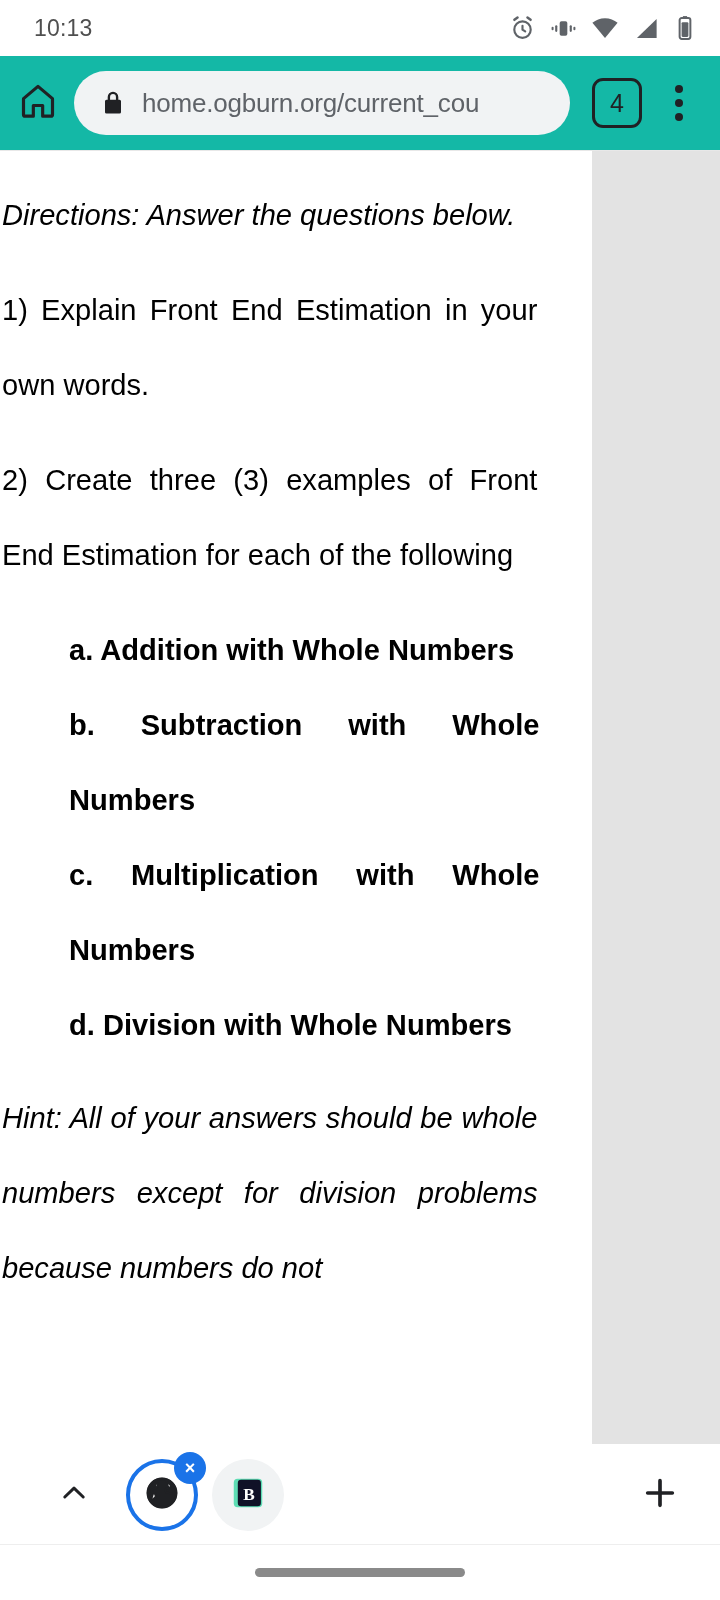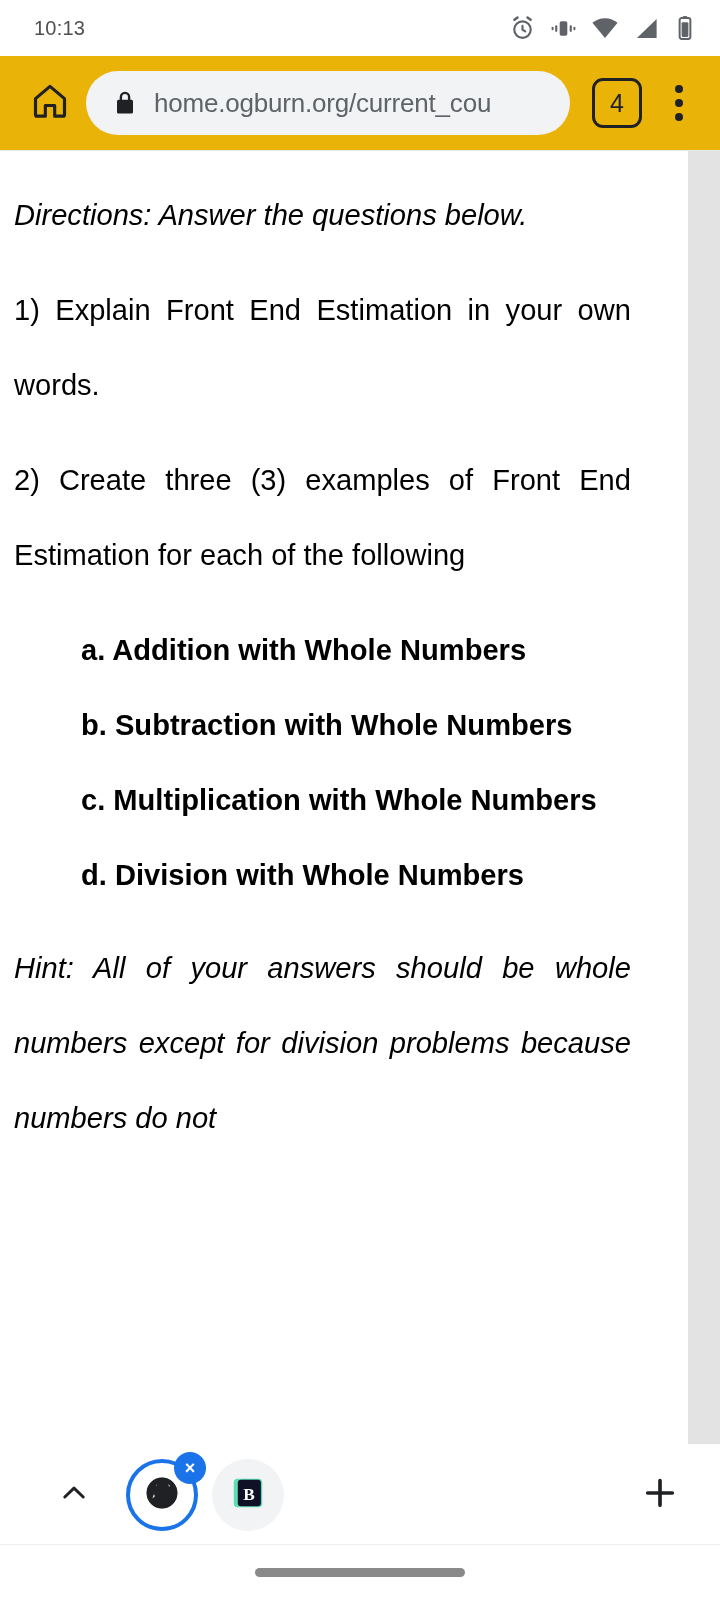--- a/index.html
+++ b/index.html
@@ -25,40 +25,40 @@
   .statusbar {
     height: 56px;
     flex: 0 0 56px;
     background: #ffffff;
     display: flex;
     align-items: center;
     justify-content: space-between;
     padding: 0 24px 0 34px;
   }
   .status-clock {
-    font-size: 20px;
+    font-size: 23px;
     color: #4f4f4f;
     letter-spacing: 0.2px;
     font-family: "Liberation Sans", sans-serif;
   }
   .status-icons {
     display: flex;
     align-items: center;
     gap: 14px;
   }
   .status-icons svg { display: block; }
 
   
   .toolbar {
     height: 94px;
     flex: 0 0 94px;
-    background: #eab308;
-    display: flex;
-    align-items: center;
-    padding: 0 18px 0 24px;
+    background: #14b8a6;
+    display: flex;
+    align-items: center;
+    padding: 0 18px 0 12px;
     gap: 10px;
   }
   .home-btn {
     width: 52px; height: 52px;
     display: flex; align-items: center; justify-content: center;
     flex: 0 0 52px;
   }
   .omnibox {
     flex: 1 1 auto;
     height: 64px;
@@ -110,24 +110,24 @@
   .viewport {
     flex: 1 1 auto;
     position: relative;
     background: #e3e3e3;
     overflow: hidden;
     border-top: 1px solid #e8e8e8;
   }
   .page {
     position: absolute;
     top: 0; left: 0;
-    width: 688px;
+    width: 592px;
     height: 100%;
     background: #ffffff;
-    padding: 26px 38px 0 14px;
+    padding: 26px 38px 0 2px;
     overflow: hidden;
   }
   .doc {
     font-family: "Liberation Sans", sans-serif;
     color: #000000;
     font-size: 30px;
     line-height: 1.62;
   }
   .doc p {
     text-align: justify;

